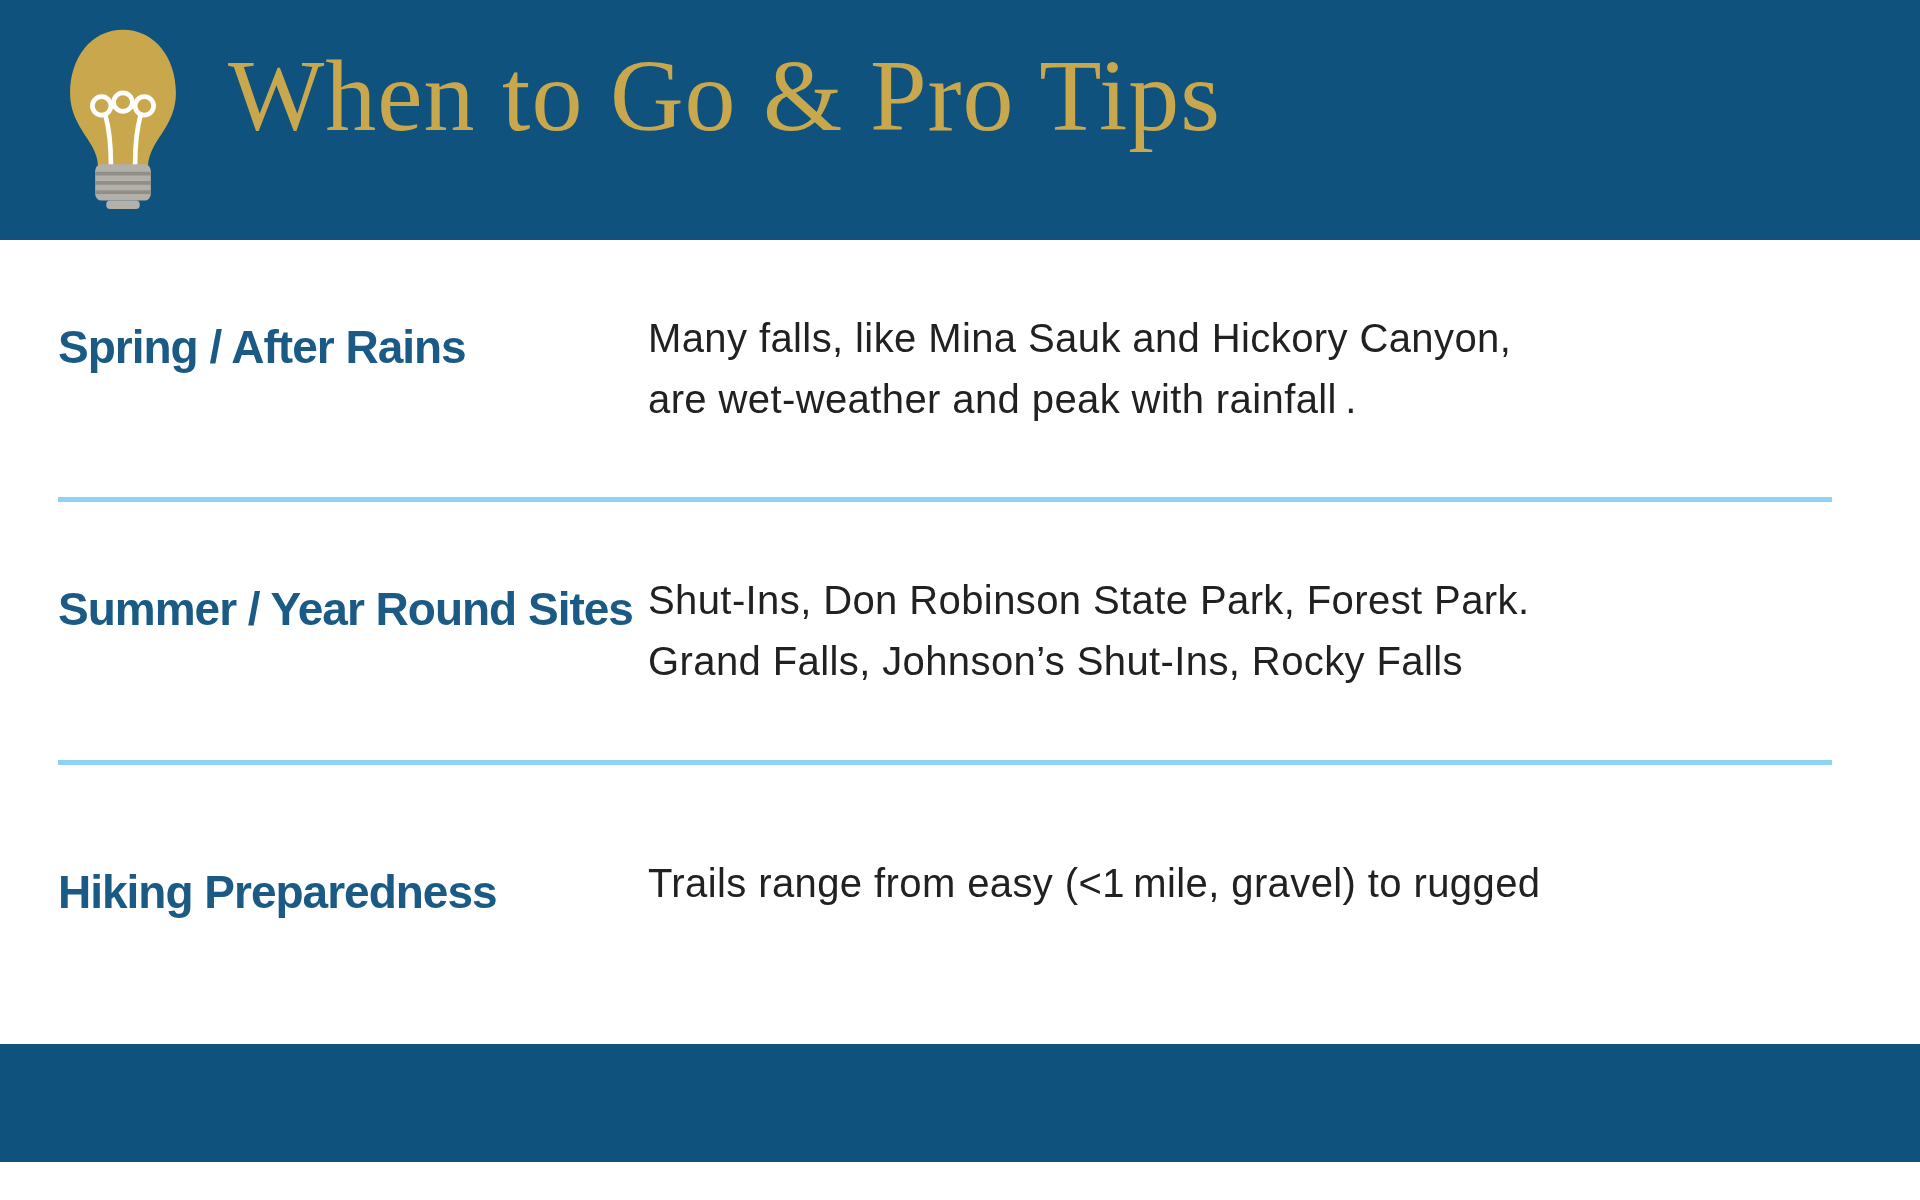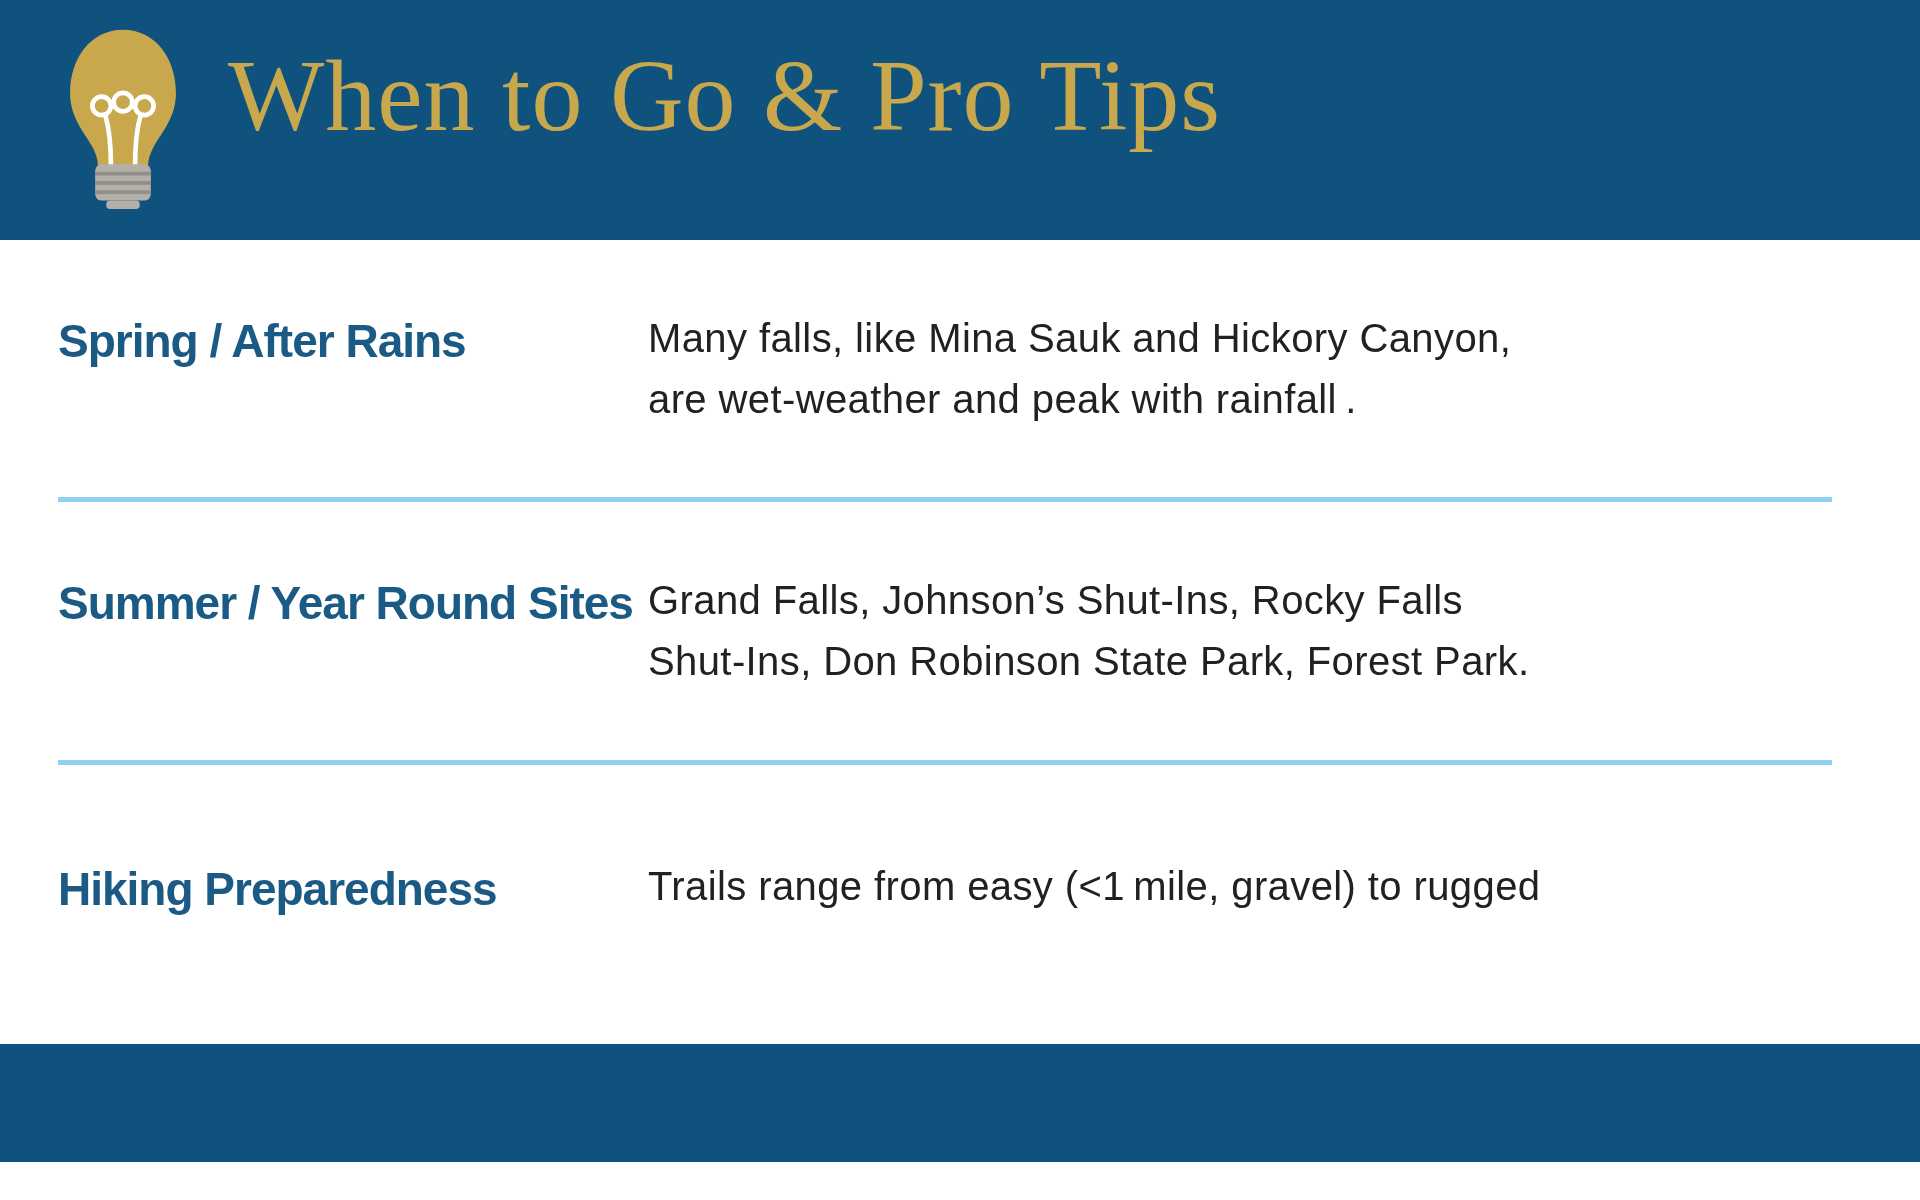--- a/index.html
+++ b/index.html
@@ -49,21 +49,21 @@
     grid-template-columns: 590px 1fr;
     align-content:center;
     align-items:start;
     padding-left:58px;
     padding-right:40px;
   }
   .row-1 { height:257px; }
   .row-2 { height:258px; }
   .row-3 { height:242px; }
   .row-label {
-    margin-top:6px;
+    margin-top:12px;
     font-size:46px;
     font-weight:bold;
     letter-spacing:-1px;
     color: var(--label-blue, #1A5A84);
     white-space:nowrap;
   }
   .row-text {
     font-size:40px;
     line-height:61px;
     letter-spacing:0.4px;
@@ -113,22 +113,22 @@
       <div class="line">Many falls, like Mina Sauk and Hickory Canyon,</div>
       <div class="line">are wet-weather and peak with rainfall .</div>
     </div>
   </div>
 
   <div class="divider"></div>
 
   <div class="row row-2">
     <div class="row-label">Summer / Year Round Sites</div>
     <div class="row-text">
+      <div class="line">Shut-Ins, Don Robinson State Park, Forest Park.</div>
       <div class="line">Grand Falls, Johnson’s Shut-Ins, Rocky Falls</div>
-      <div class="line">Shut-Ins, Don Robinson State Park, Forest Park.</div>
     </div>
   </div>
 
   <div class="divider"></div>
 
   <div class="row row-3">
     <div class="row-label">Hiking Preparedness</div>
     <div class="row-text">
       <div class="line">Trails range from easy (&lt;1 mile, gravel) to rugged</div>
     </div>

